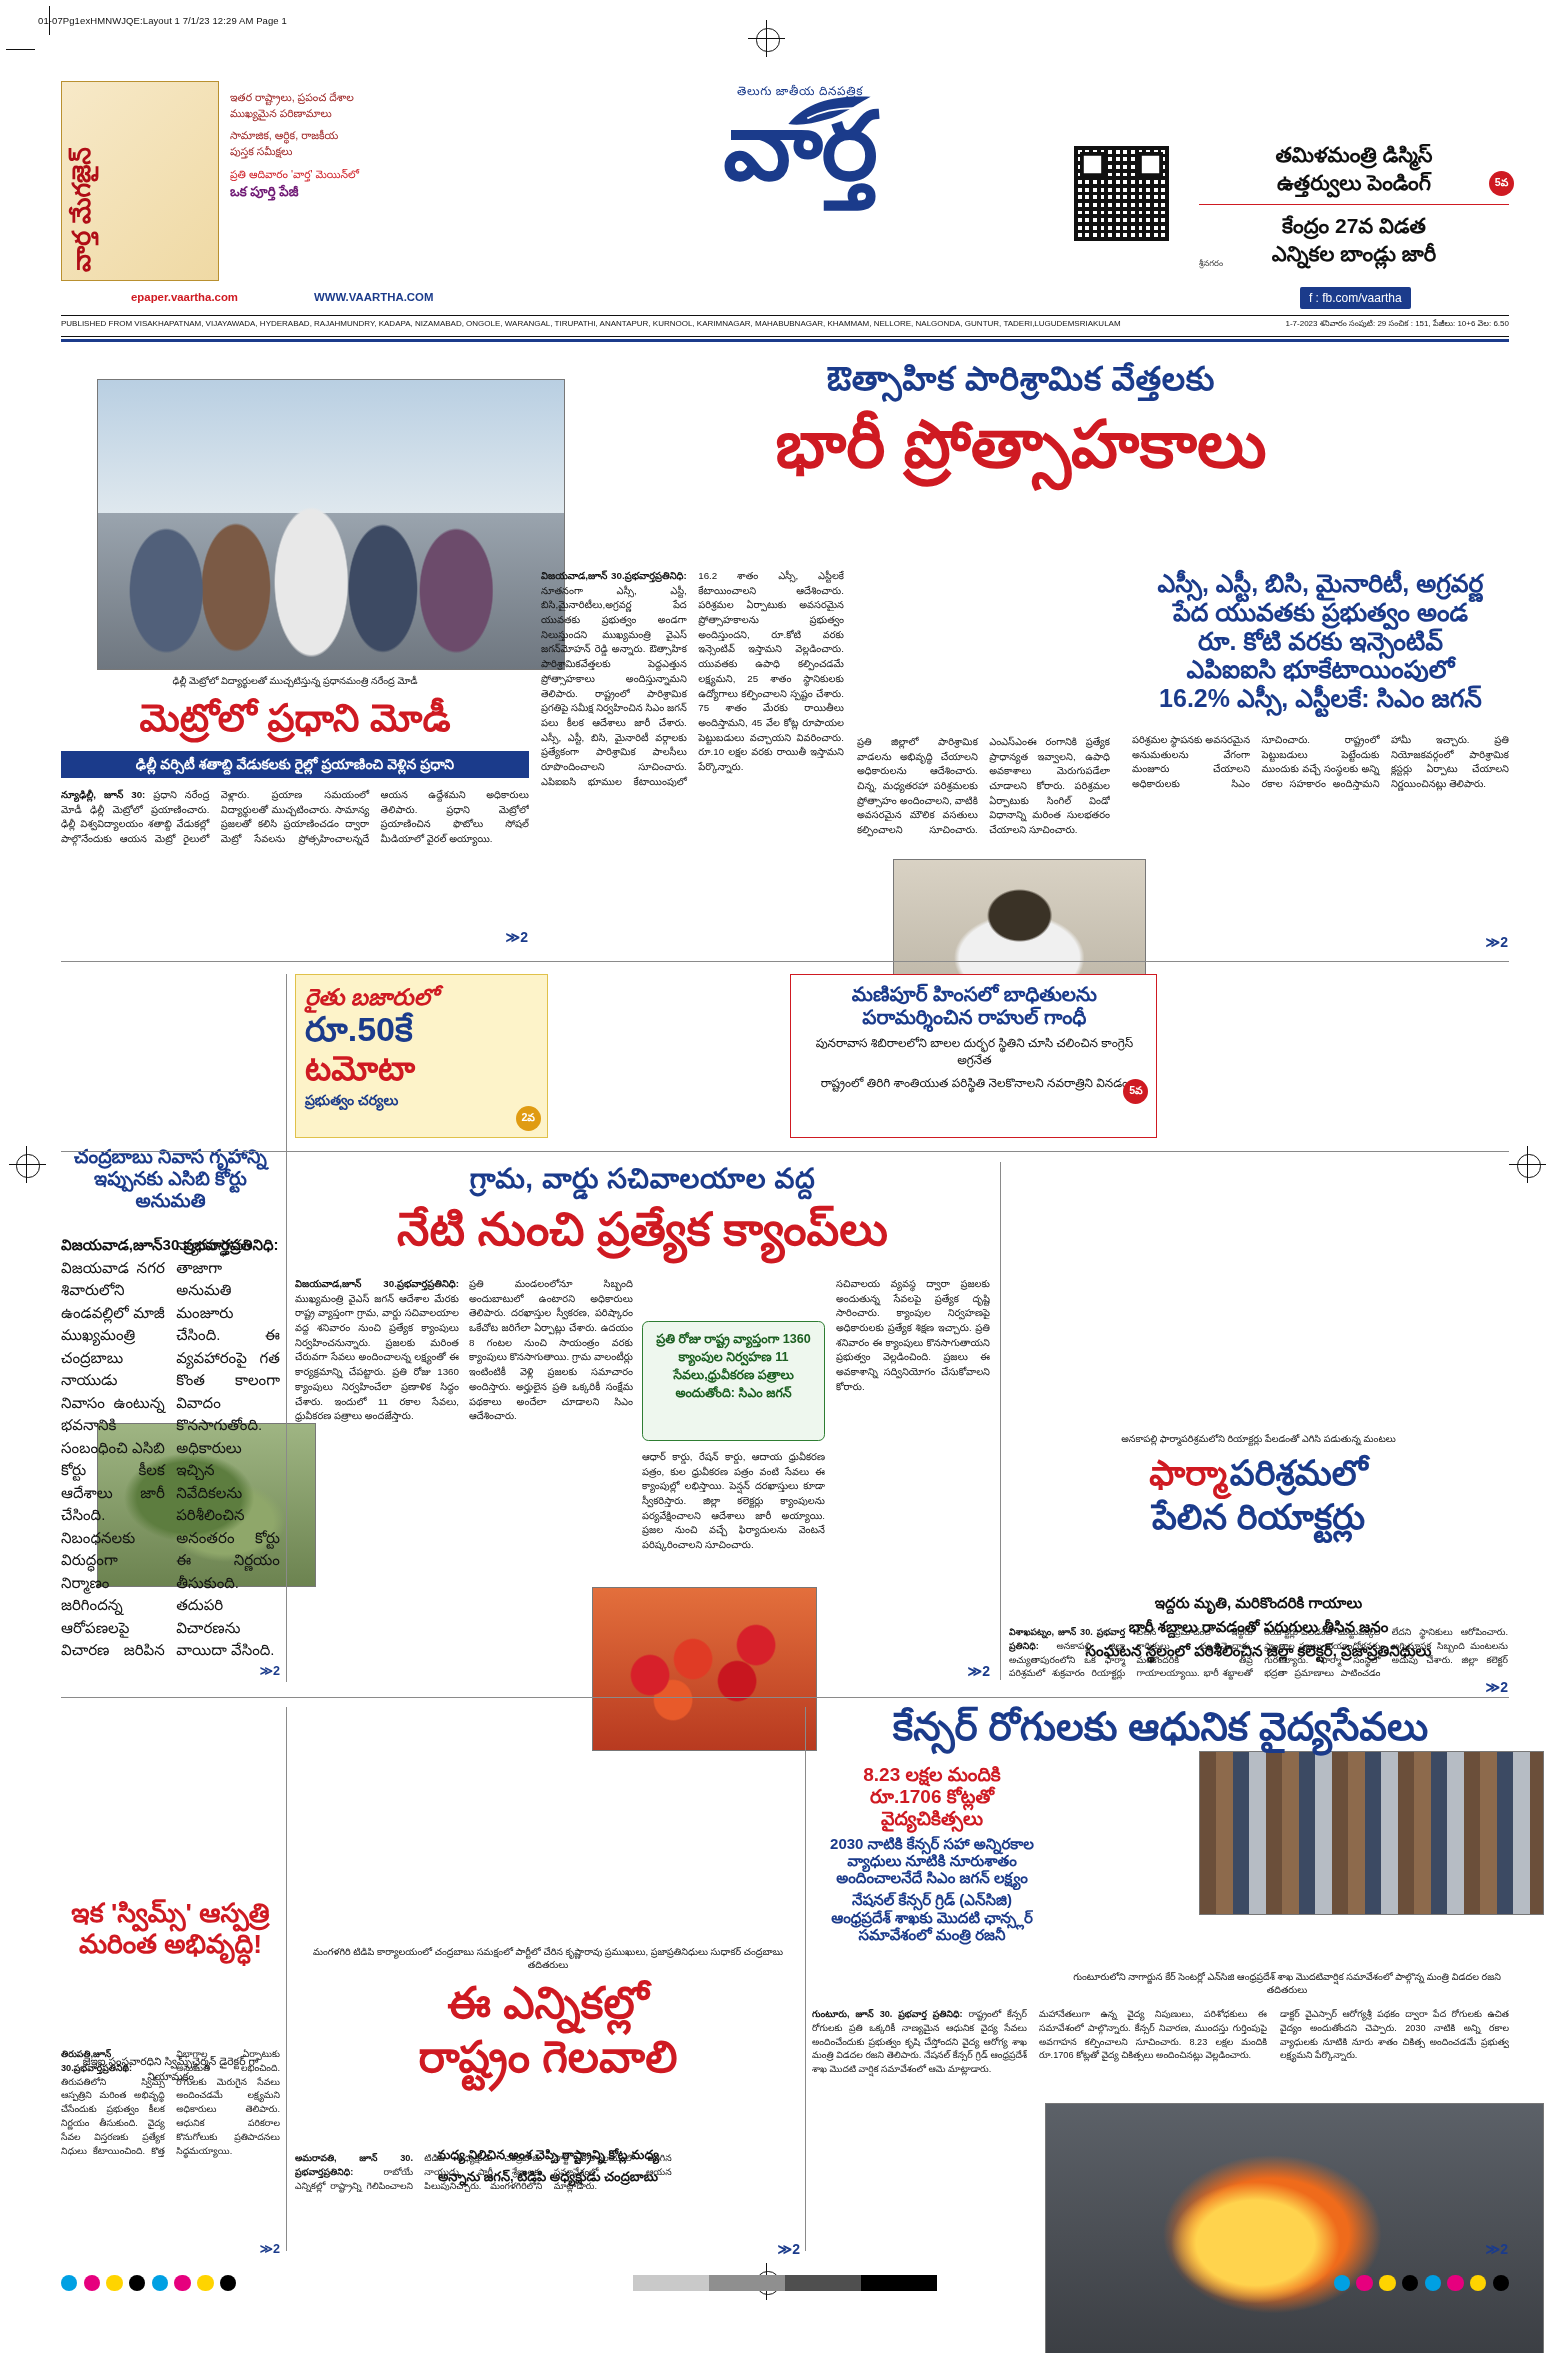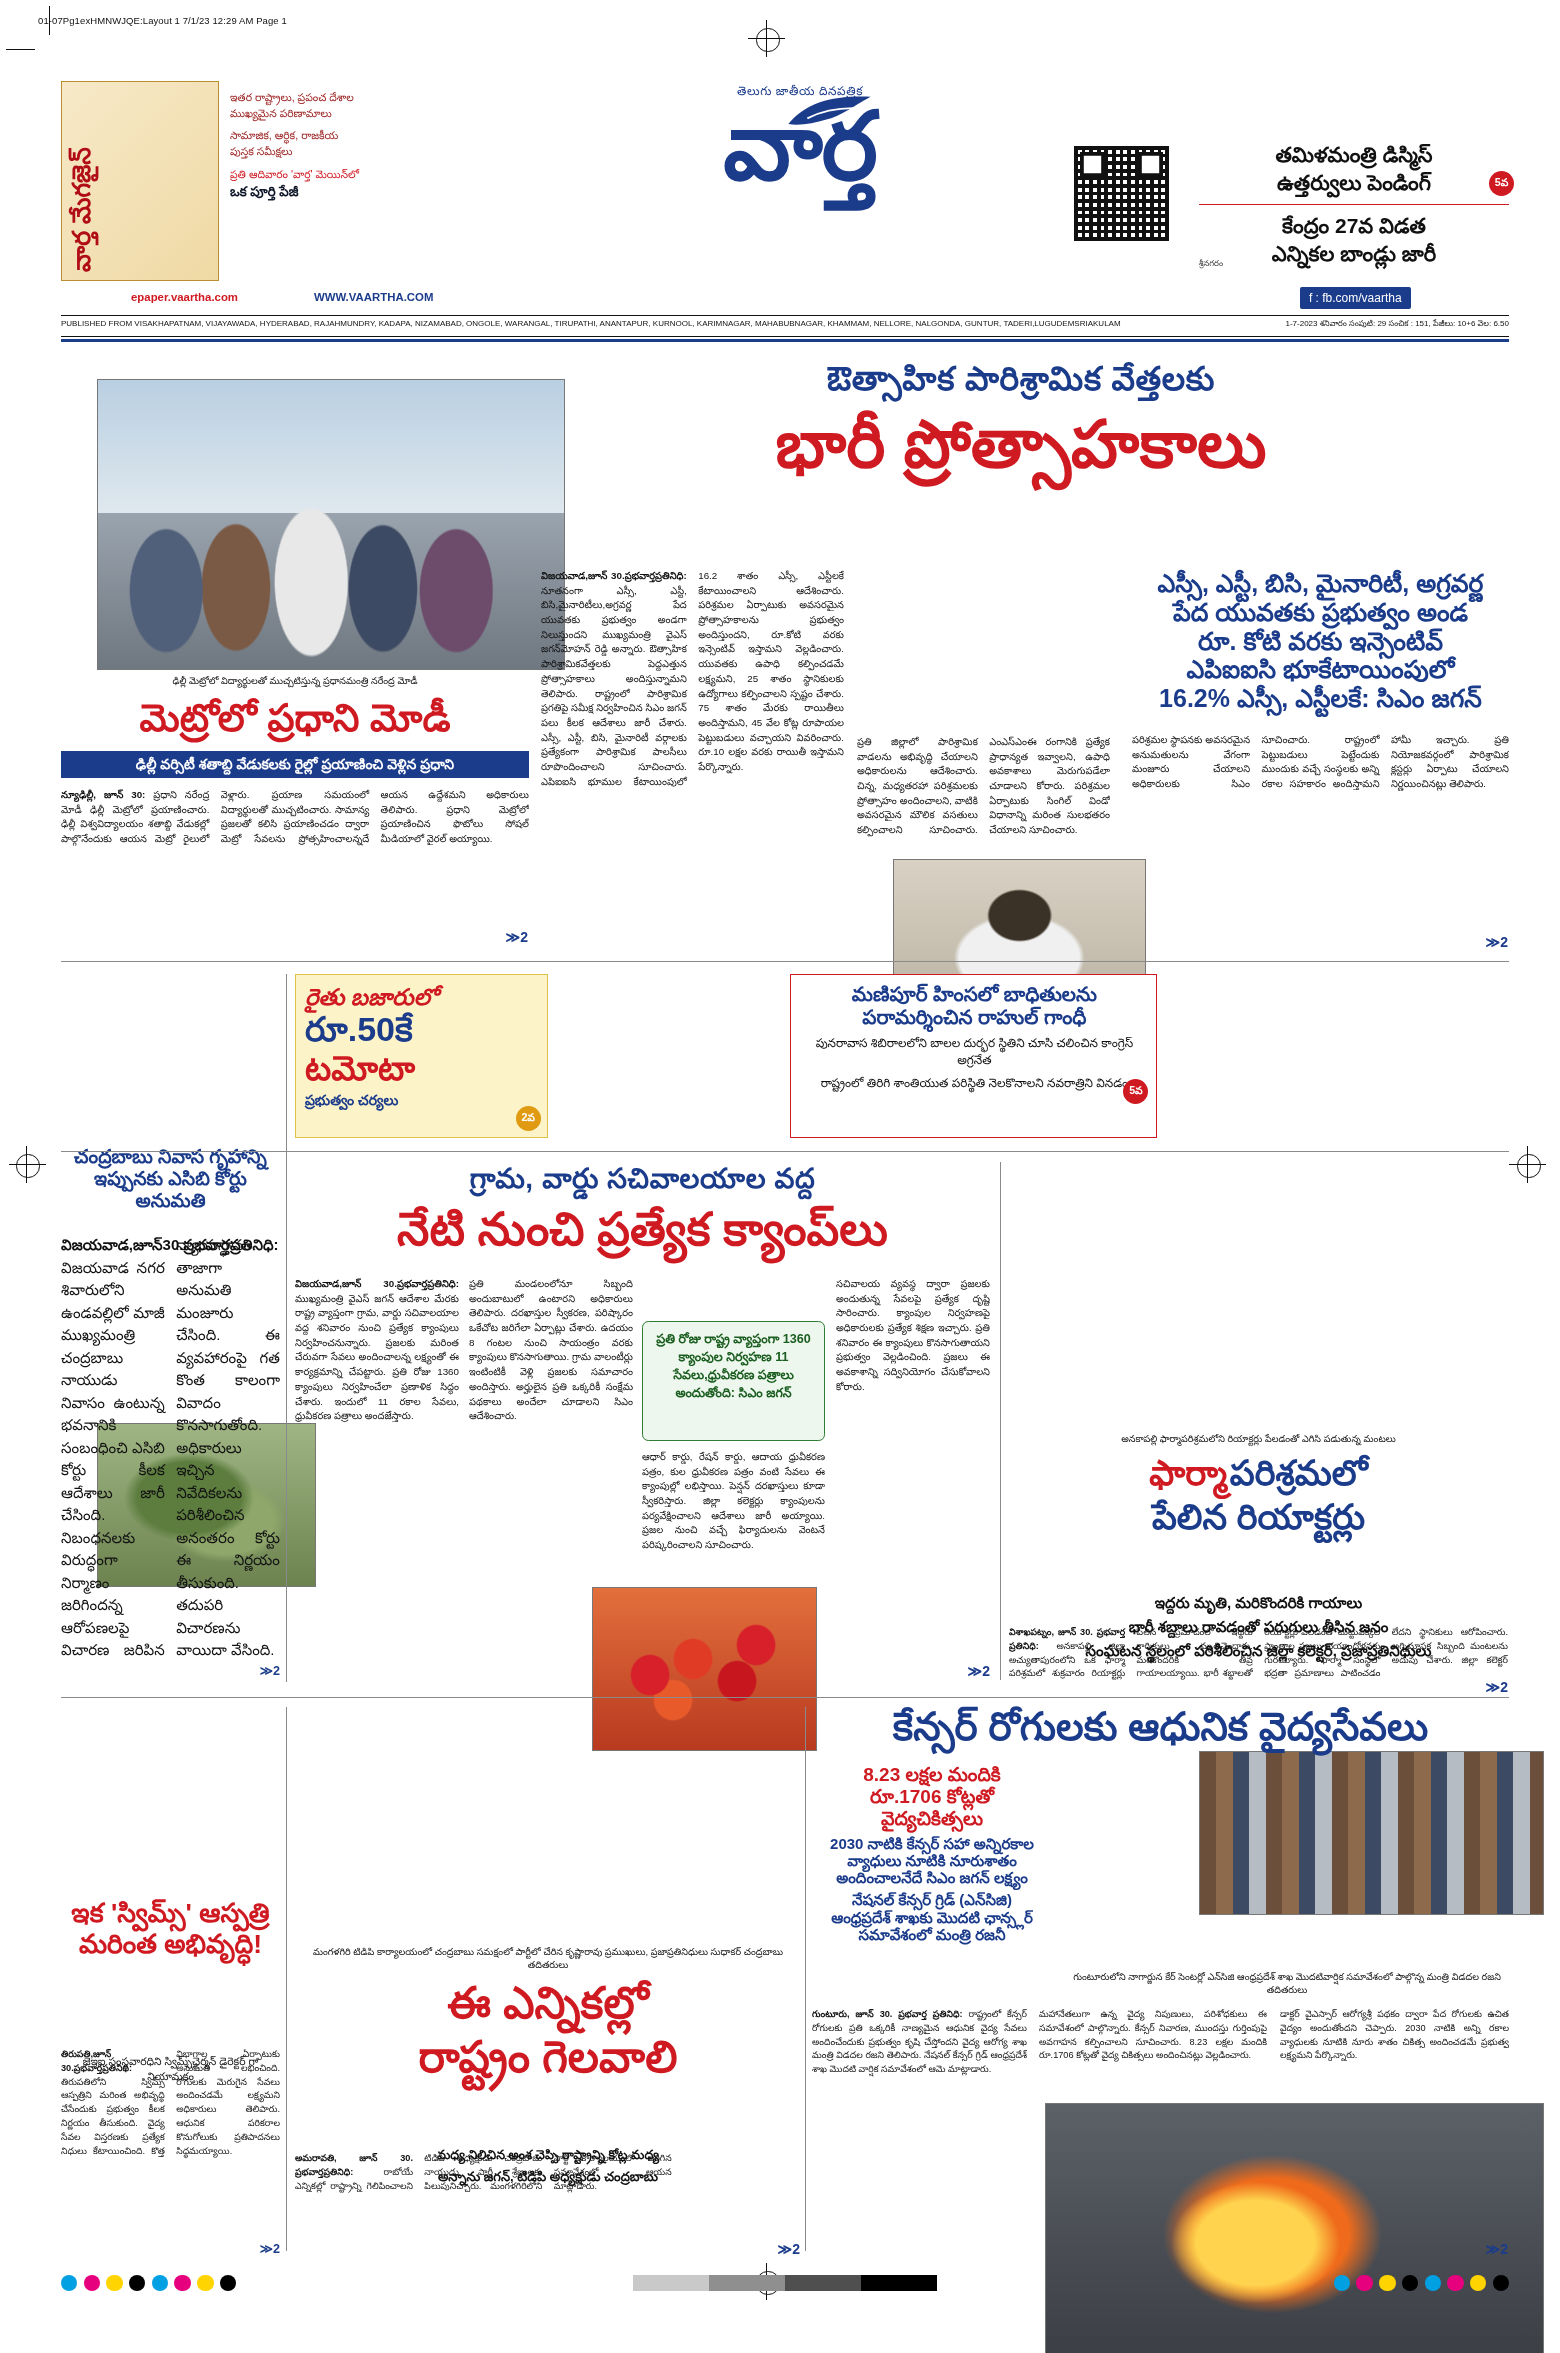--- a/index.html
+++ b/index.html
@@ -24,21 +24,21 @@
   .mh-left{
     background:linear-gradient(135deg,#f7e9c8,#efd9a4);
     border:1.3px solid #b9902f;
   }
   .mh-left-title{
     color:#b00d16;font-weight:bold;font-size:25px;line-height:1.05;
     transform:rotate(-90deg);transform-origin:left top;white-space:nowrap;
   }
   .mh-left-lines{font-size:10.7px;color:#9c2121;line-height:1.5;}
   .redtxt{color:#cf1a22;}
-  .bluetxt{color:#0f172a;}
+  .bluetxt{color:#701a75;}
   .masth-title{
     font-size:95px;font-weight:bold;color:#1b3b8b;line-height:.95;letter-spacing:-1.3px;
   }
   .masth-sub{font-size:12px;color:#1b3b8b;letter-spacing:0.6px;}
   .epaper{font-size:11.4px;font-weight:bold;color:#cf1a22;}
   .web{font-size:11.4px;font-weight:bold;color:#1b3b8b;}
   .qr{
     width:95px;height:95px;
     background:
       repeating-linear-gradient(0deg,#111 0 3.8px,transparent 3.8px 7.6px),

